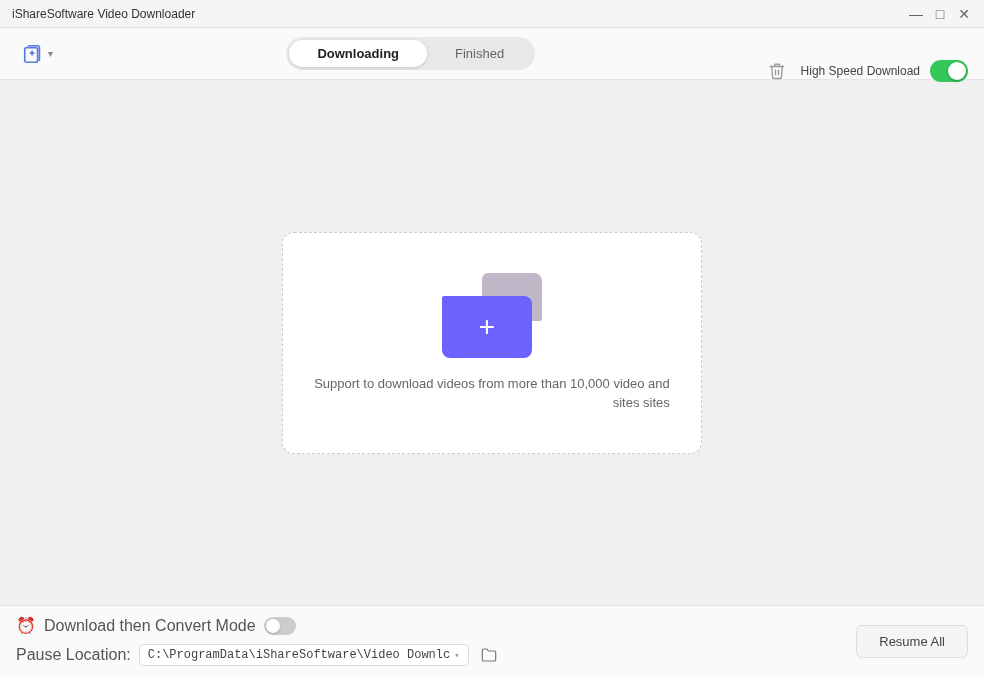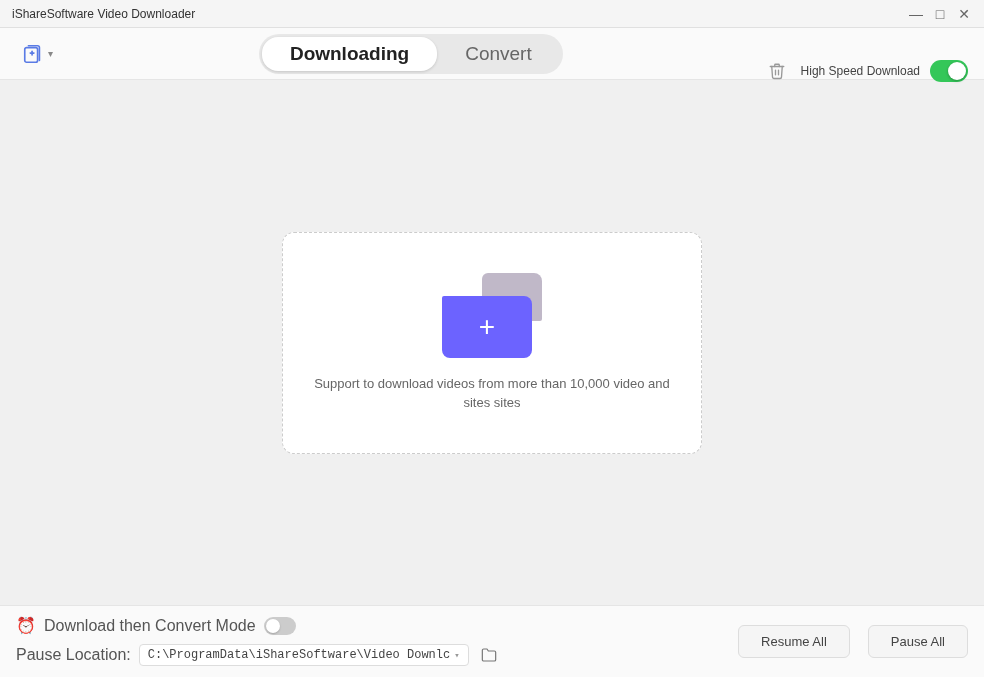--- a/index.html
+++ b/index.html
@@ -82,21 +82,21 @@
     .tab-pill {
       display: flex;
       background: #e8e8e8;
       border-radius: 20px;
       padding: 3px;
       gap: 0;
     }
     .tab-item {
       padding: 6px 28px;
       border-radius: 16px;
-      font-size: 19px;
+      font-size: 13px;
       cursor: pointer;
       font-weight: 400;
       color: #666;
       transition: all 0.15s;
     }
     .tab-item.active {
       background: white;
       font-weight: 600;
       color: #222;
       box-shadow: 0 1px 3px rgba(0,0,0,0.15);
@@ -190,21 +190,21 @@
     }
     .folder-plus {
       color: white;
       font-size: 28px;
       font-weight: 300;
       line-height: 1;
     }
     .empty-state-text {
       font-size: 13px;
       color: #666;
-      text-align: center;
+      text-align: right;
       line-height: 1.5;
     }
 
     
     .footer {
       background: #fafafa;
       height: 72px;
       border-top: 1px solid #e5e5e5;
       display: flex;
       align-items: center;
@@ -310,21 +310,21 @@
       <path d="M7 3h10a2 2 0 012 2v14"></path>
       <line x1="9" y1="11" x2="13" y2="11"></line>
       <line x1="11" y1="9" x2="11" y2="13"></line>
     </svg>
     <span class="chevron">▾</span>
   </div>
 
   <div class="tab-switcher">
     <div class="tab-pill">
       <div class="tab-item active">Downloading</div>
-      <div class="tab-item">Convert</div>
+      <div class="tab-item">Finished</div>
     </div>
   </div>
 
   <div class="toolbar-right">
     <div class="trash-btn">
       <svg width="18" height="18" viewBox="0 0 24 24" fill="none" stroke="currentColor" stroke-width="1.8" stroke-linecap="round" stroke-linejoin="round">
         <polyline points="3 6 5 6 21 6"></polyline>
         <path d="M19 6l-1 14a2 2 0 01-2 2H8a2 2 0 01-2-2L5 6"></path>
         <path d="M10 11v6M14 11v6"></path>
         <path d="M9 6V4a1 1 0 011-1h4a1 1 0 011 1v2"></path>
@@ -365,15 +365,14 @@
       </div>
       <div class="folder-open-btn">
         <svg width="16" height="16" viewBox="0 0 24 24" fill="none" stroke="currentColor" stroke-width="1.8" stroke-linecap="round" stroke-linejoin="round">
           <path d="M22 19a2 2 0 01-2 2H4a2 2 0 01-2-2V5a2 2 0 012-2h5l2 3h9a2 2 0 012 2z"></path>
         </svg>
       </div>
     </div>
   </div>
   <div class="footer-right">
     <button class="footer-btn">Resume All</button>
-    <button class="footer-btn">Pause All</button>
   </div>
 </div>
 
 </body></html>

